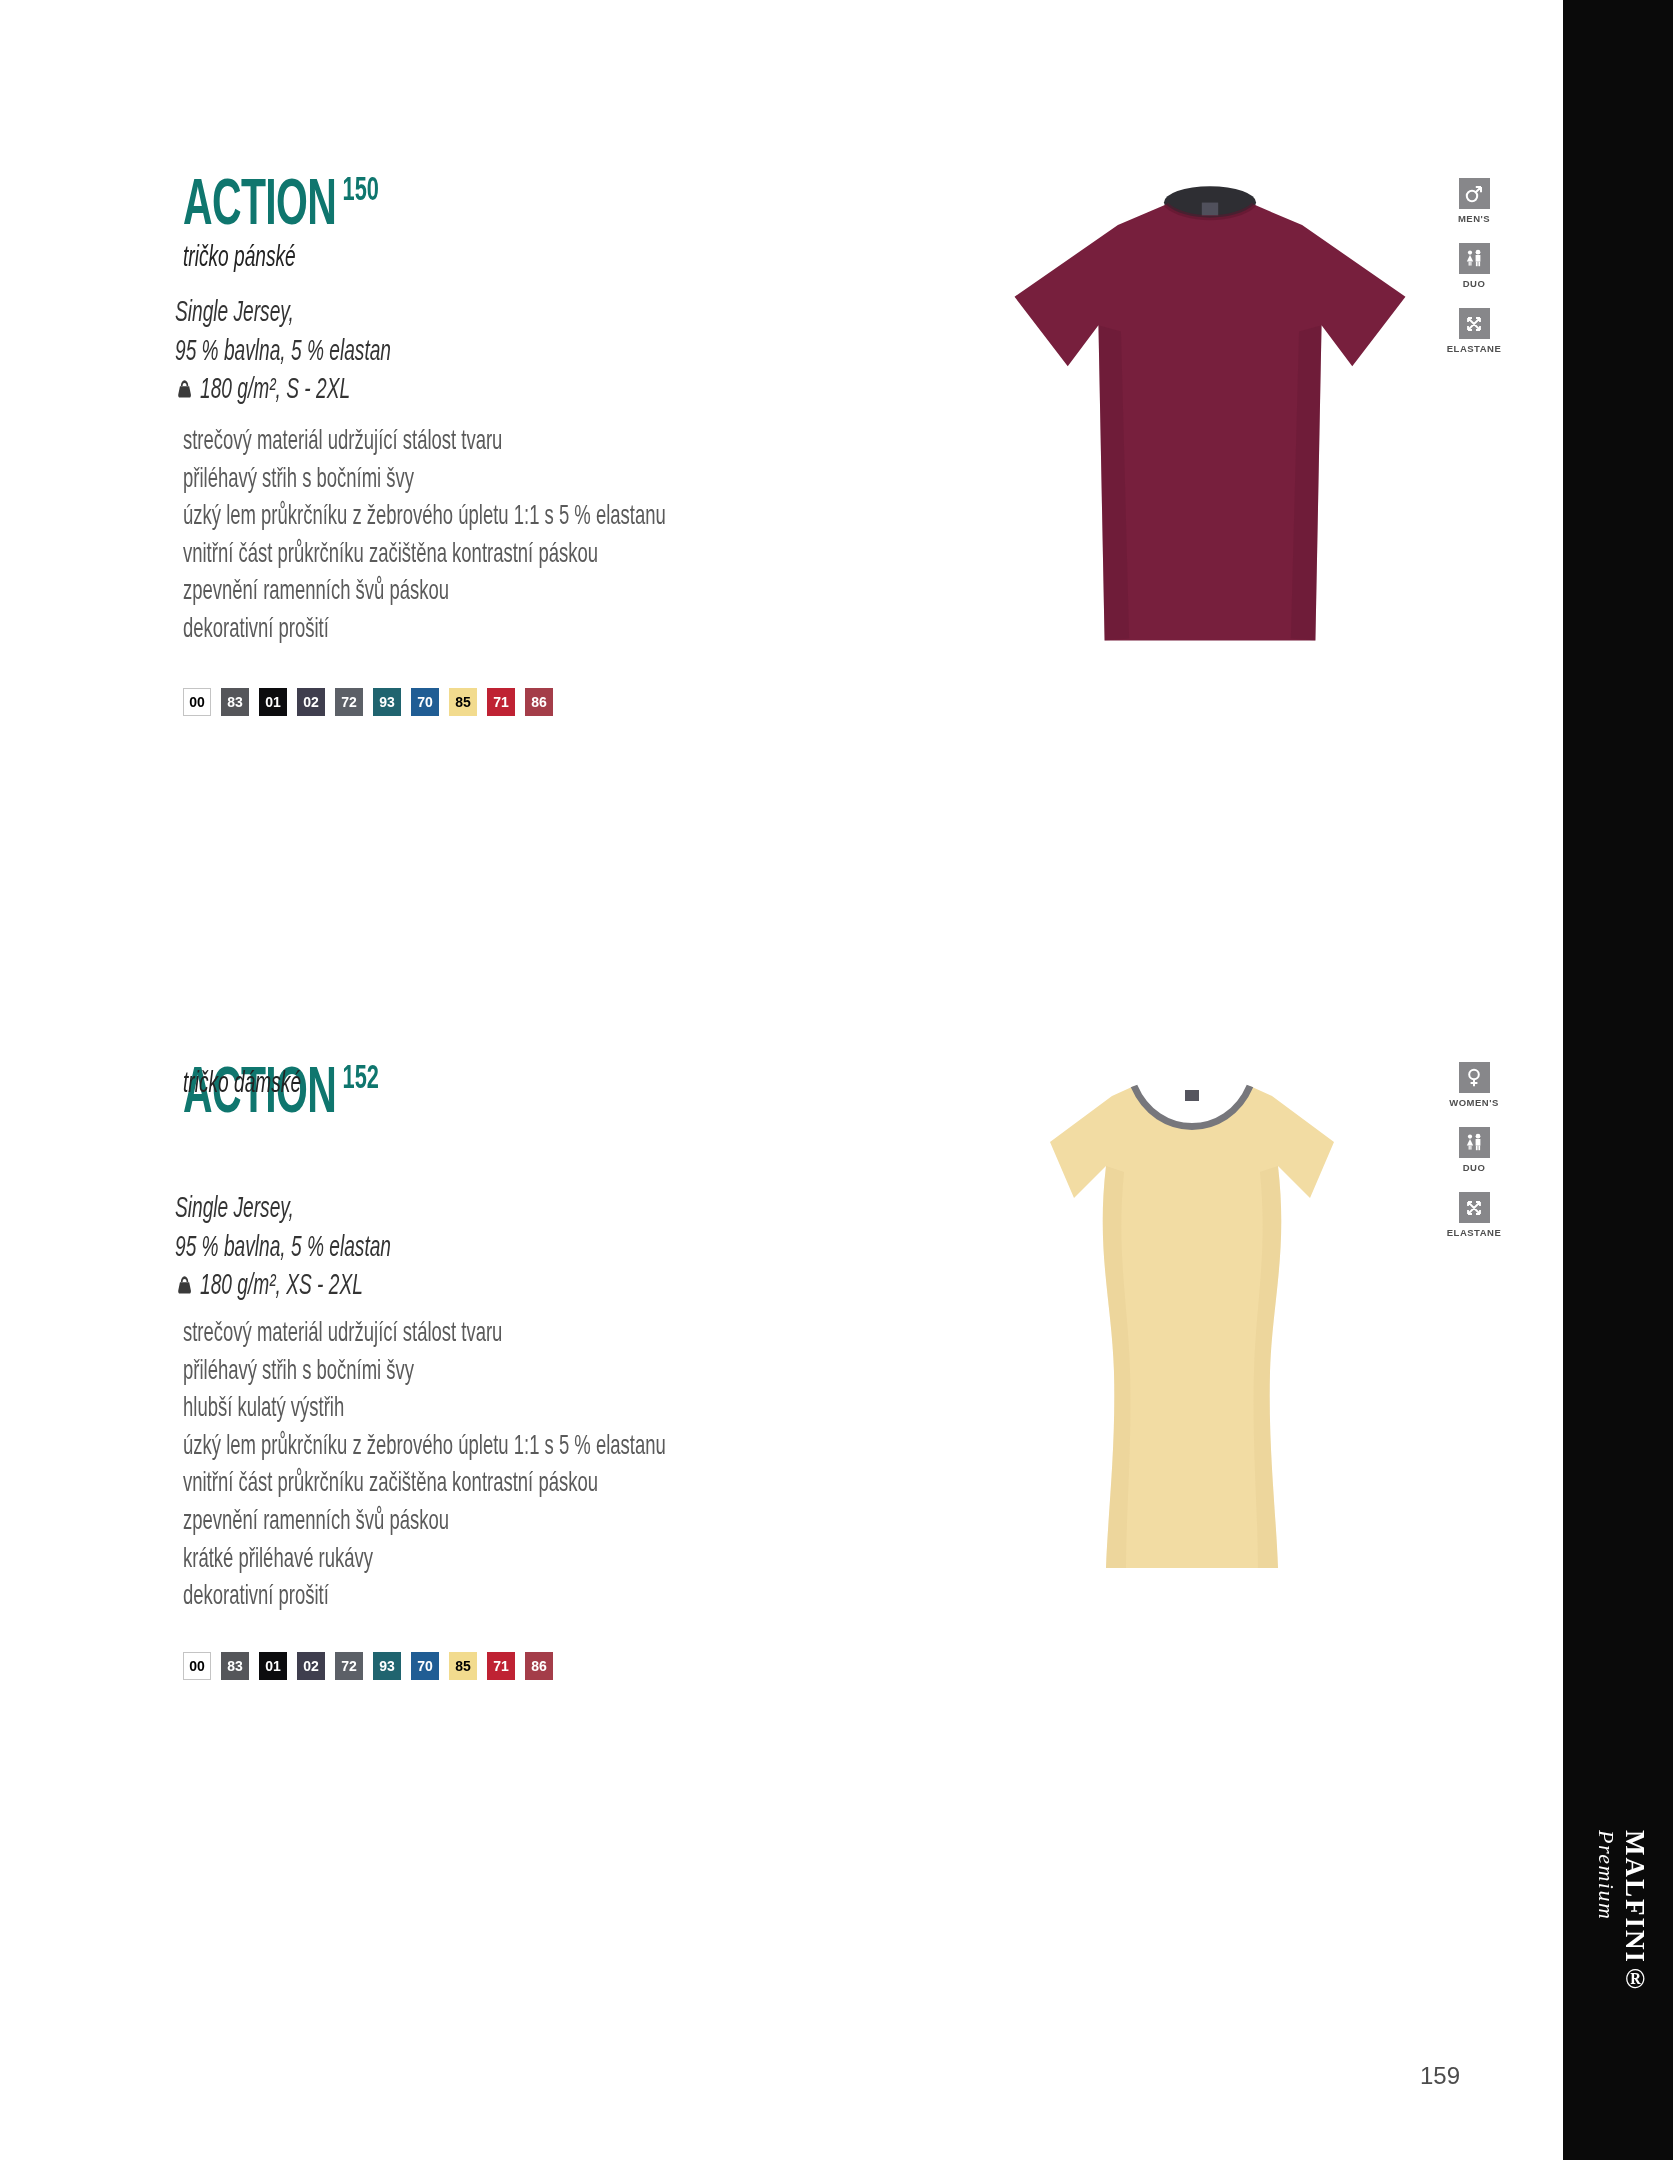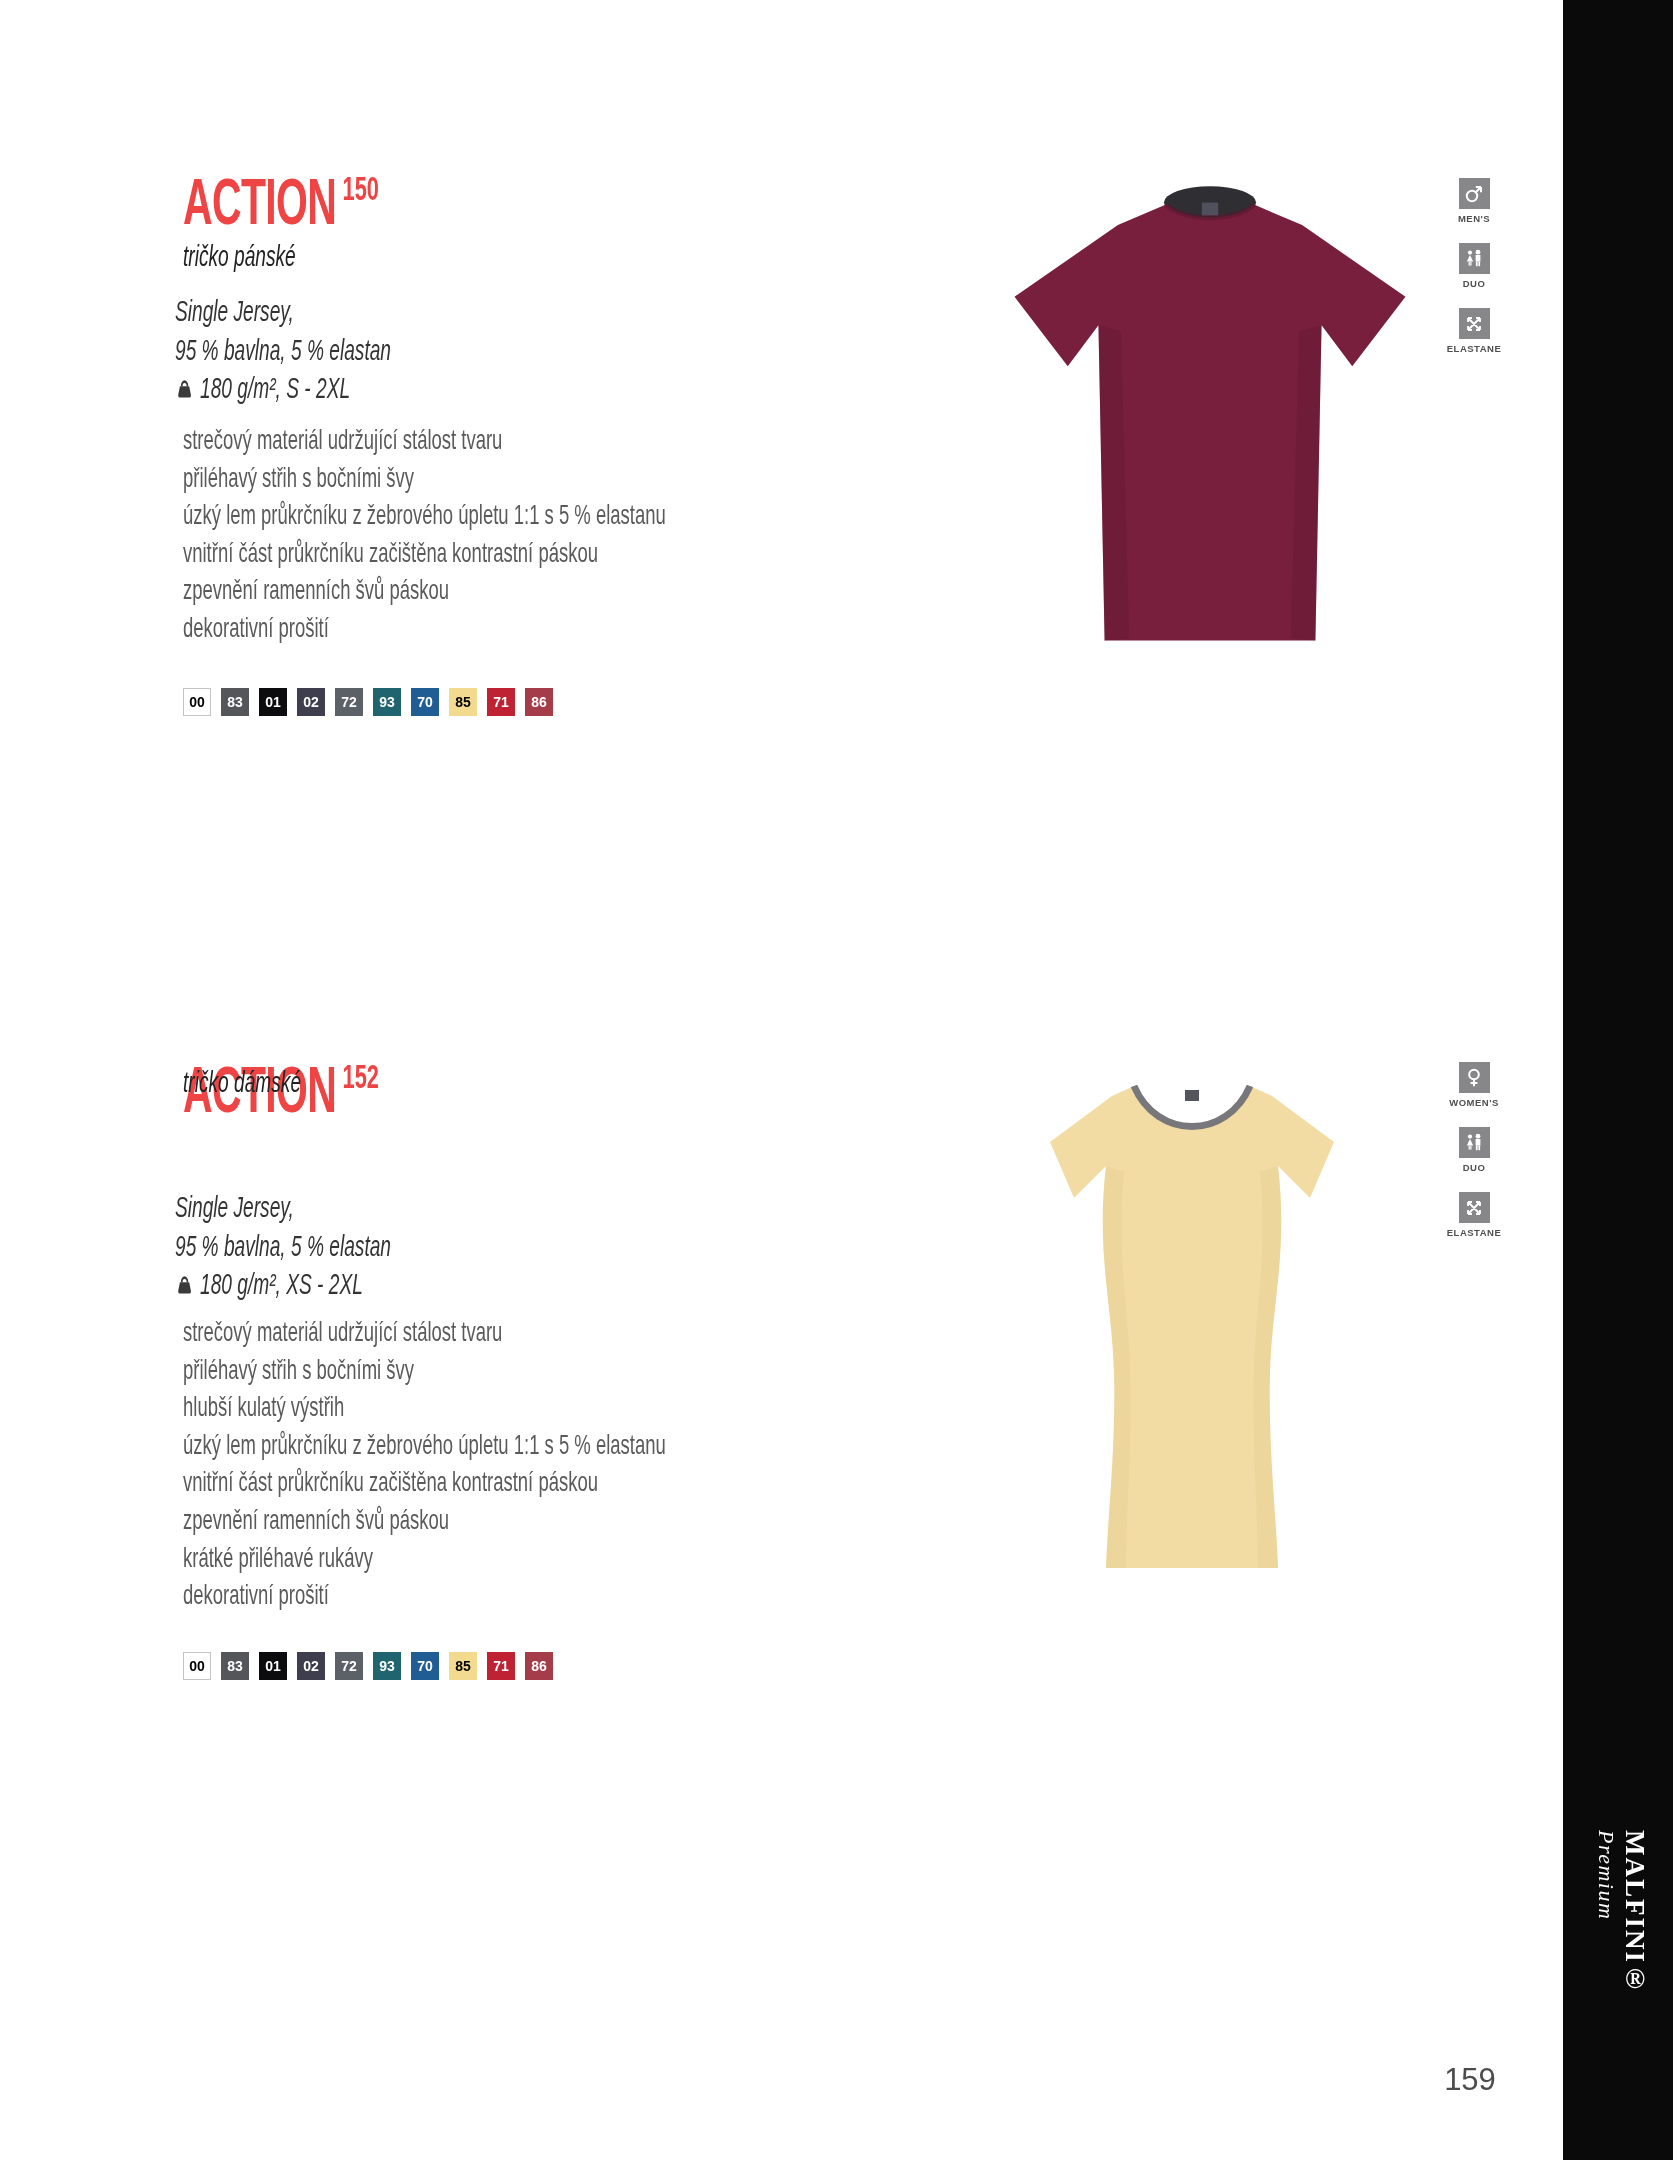--- a/index.html
+++ b/index.html
@@ -2,21 +2,21 @@
 <html><head>
 <meta charset="utf-8">
 <style>
   html,body{margin:0;padding:0;background:#e8e8e8;}
   #page{position:relative;width:1673px;height:2160px;background:#ffffff;overflow:hidden;
         font-family:"Liberation Sans",sans-serif;}
 
   
   .condensed{transform:scaleX(0.66);transform-origin:0 0;white-space:nowrap;display:block;}
   .title{position:absolute;left:183px;font-weight:800;font-size:64px;line-height:1;
-         color:#ef4444;letter-spacing:-1px;}
+         color:#0f766e;letter-spacing:-1px;}
   .title .t-inner{display:inline-block;transform:scaleX(0.64);transform-origin:0 50%;white-space:nowrap;}
   .title sup{font-size:34px;vertical-align:24px;margin-left:10px;letter-spacing:0;}
   .subtitle{position:absolute;left:183px;font-style:italic;font-size:29px;color:#222;}
   .materials{position:absolute;left:175px;font-style:italic;font-size:29px;line-height:38.5px;color:#333;}
   .weight-row{display:flex;align-items:center;gap:9px;}
   .features{position:absolute;left:183px;font-size:28px;line-height:37.6px;color:#5a5a5a;}
 
   
   .swatches{position:absolute;left:183px;display:flex;gap:10px;}
   .swatch{width:28px;height:28px;display:flex;align-items:center;justify-content:center;
@@ -32,22 +32,22 @@
 
   
   .shirt{position:absolute;}
 
   
   .sidebar{position:absolute;left:1563px;top:0;width:110px;height:2160px;}
   .brand{position:absolute;top:1830px;left:30px;writing-mode:vertical-rl;color:#fff;
          font-family:"Liberation Serif",serif;}
   .brand-name{font-weight:700;font-size:27px;letter-spacing:2px;}
   .brand-edition{font-style:italic;font-size:22px;letter-spacing:1.5px;}
-  .page-num{position:absolute;left:1420px;top:2062px;width:100px;text-align:center;
-            font-size:31px;color:#4c4c4c;}
+  .page-num{position:absolute;left:1420px;top:2062px;width:100px;text-align:left;
+            font-size:24px;color:#4c4c4c;}
 </style>
 </head>
 <body>
 
 <div id="page">
 
   <div class="title" style="top:170px;">
     <span class="t-inner"><span>ACTION</span><sup>150</sup></span>
   </div>
   <div class="subtitle" style="top:240px;">

